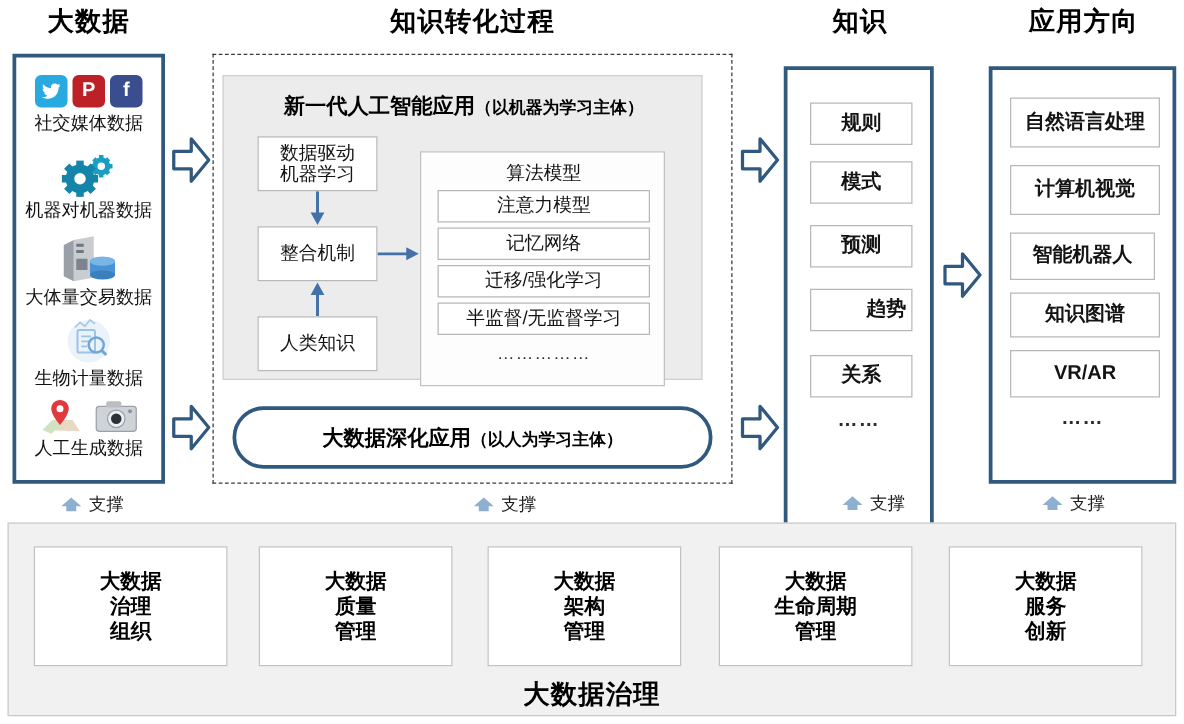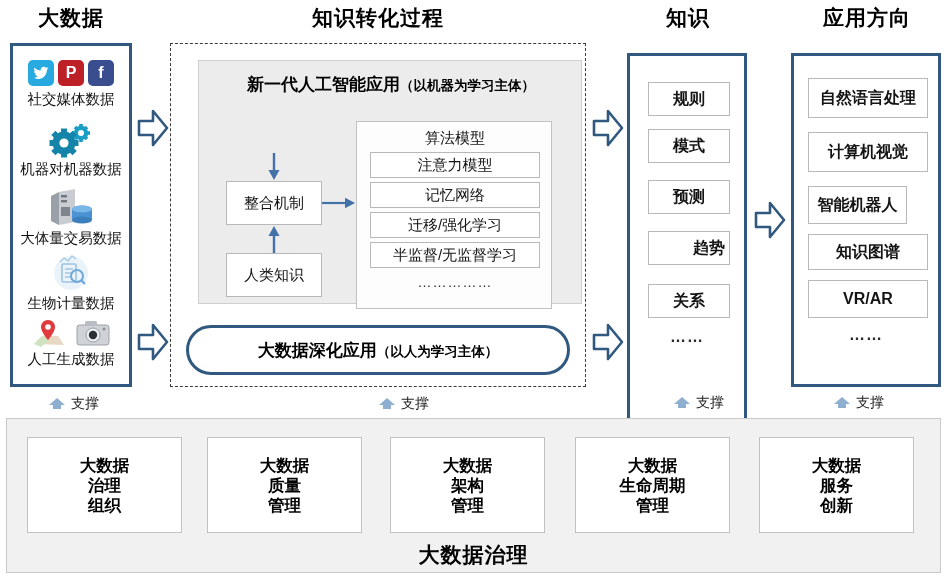--- a/index.html
+++ b/index.html
@@ -260,25 +260,29 @@
       </svg>
   </div>
   <div class="abs chev" style="left:137px;top:322px;">
     <svg width="32" height="40" viewBox="0 0 32 40">
         <polygon points="2,13 16,13 16,3 30,20 16,37 16,27 2,27" fill="#ffffff" stroke="#31597f" stroke-width="2.6" stroke-linejoin="round"></polygon>
       </svg>
   </div>
 
   <div class="abs dashed-frame" style="left:170px;top:43px;width:416px;height:344px;"></div>
 
-  <div class="abs grey-panel" style="left:198px;top:60px;width:384px;height:244px;padding-left:31px;">
+  <div class="abs grey-panel" style="left:178px;top:60px;width:384px;height:244px;padding-left:31px;">
     <div class="abs mid-title" style="left:0;top:12px;width:384px;">
       <span>新一代人工智能应用</span><span class="sub">（以机器为学习主体）</span>
     </div>
 
+    <div class="abs cell" style="left:27px;top:48px;width:96px;height:44px;flex-direction:column;">
+      <span>数据驱动</span>
+      <span>机器学习</span>
+    </div>
     <div class="abs" style="left:68px;top:92px;">
       <svg width="14" height="28" viewBox="0 0 14 28">
           <line x1="7" y1="0" x2="7" y2="19" stroke="#4472a8" stroke-width="2.4"></line>
         <polygon points="7,27 1.5,17 12.5,17" fill="#4472a8"></polygon>
         </svg>
     </div>
     <div class="abs cell" style="left:27px;top:120px;width:96px;height:44px;">整合机制</div>
     <div class="abs" style="left:68px;top:164px;">
       <svg width="14" height="28" viewBox="0 0 14 28">
           <line x1="7" y1="28" x2="7" y2="9" stroke="#4472a8" stroke-width="2.4"></line>
@@ -332,21 +336,21 @@
 
   <div class="abs chev" style="left:754px;top:200px;">
     <svg width="32" height="40" viewBox="0 0 32 40">
         <polygon points="2,13 16,13 16,3 30,20 16,37 16,27 2,27" fill="#ffffff" stroke="#31597f" stroke-width="2.6" stroke-linejoin="round"></polygon>
       </svg>
   </div>
 
   <div class="abs navy-frame" style="left:791px;top:53px;width:150px;height:334px;">
     <div class="abs cell bold" style="left:14px;top:22px;width:120px;height:40px;">自然语言处理</div>
     <div class="abs cell bold" style="left:14px;top:76px;width:120px;height:40px;">计算机视觉</div>
-    <div class="abs cell bold" style="left:14px;top:130px;width:99px;height:38px;">智能机器人</div>
+    <div class="abs cell bold" style="left:14px;top:130px;width:116px;height:38px;">智能机器人</div>
     <div class="abs cell bold" style="left:14px;top:178px;width:120px;height:36px;">知识图谱</div>
     <div class="abs cell bold" style="left:14px;top:224px;width:120px;height:38px;">VR/AR</div>
     <div class="abs dots" style="left:0;top:270px;width:144px;font-weight:bold;font-size:16px;">……</div>
   </div>
 
   <div class="abs support" style="left:48px;top:395px;">
     <svg width="18" height="14" viewBox="0 0 18 14">
       <polygon points="9,1 17,8 13,8 13,12 5,12 5,8 1,8" fill="#8fafd0"></polygon>
       </svg>
     <span>支撑</span>

